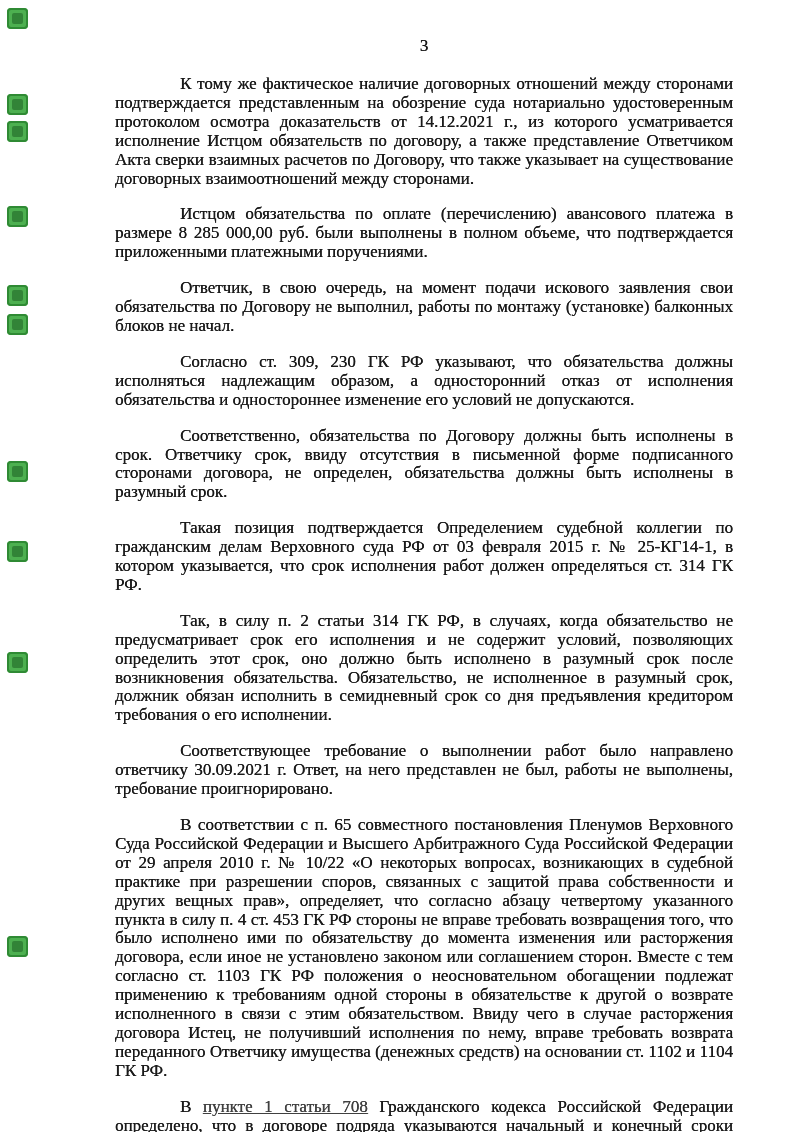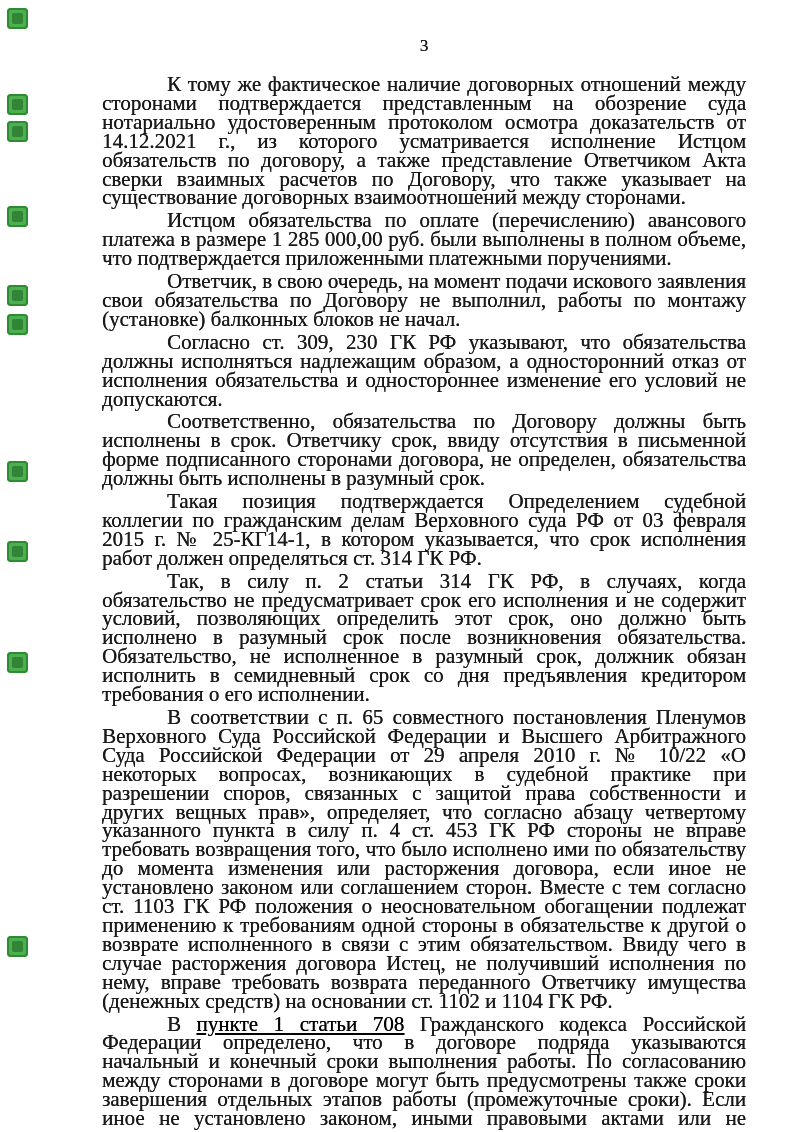--- a/index.html
+++ b/index.html
@@ -21,25 +21,25 @@
     content:"";position:absolute;left:5px;top:5px;width:11px;height:11px;
     border-radius:2px;background:#2e7d32;opacity:.85;
   }
   .content{position:absolute;left:98px;top:36px;width:652px;}
   .pagenum{
     text-align:center;font-size:17px;line-height:19px;
     margin:0 0 20px 0;
     text-shadow:0.2px 0 0 currentColor;
   }
   .para{
-    margin:4px;font-size:21px;line-height:18.9px;
+    margin:17px;font-size:17px;line-height:18.9px;
     text-align:justify;text-indent:65px;
     text-shadow:0.2px 0 0 currentColor;
   }
-  .doclink{color:#000000;text-decoration:underline;cursor:pointer;}
+  .doclink{color:#404040;text-decoration:underline;cursor:pointer;}
 </style>
 </head>
 <body>
 
 <div class="sheet">
   <div id="markers">
       <span class="marker" title="green-annotation-icon" style="top: 8px;"></span>
       <span class="marker" title="green-annotation-icon" style="top: 94px;"></span>
       <span class="marker" title="green-annotation-icon" style="top: 121px;"></span>
       <span class="marker" title="green-annotation-icon" style="top: 206px;"></span>
@@ -47,23 +47,24 @@
       <span class="marker" title="green-annotation-icon" style="top: 314px;"></span>
       <span class="marker" title="green-annotation-icon" style="top: 461px;"></span>
       <span class="marker" title="green-annotation-icon" style="top: 541px;"></span>
       <span class="marker" title="green-annotation-icon" style="top: 652px;"></span>
       <span class="marker" title="green-annotation-icon" style="top: 936px;"></span>
     </div>
   <div class="content">
     <div class="pagenum">3</div>
     <div id="paragraphs">
         <p class="para"><span>К тому же фактическое наличие договорных отношений между сторонами подтверждается представленным на обозрение суда нотариально удостоверенным протоколом осмотра доказательств от 14.12.2021 г., из которого усматривается исполнение Истцом обязательств по договору, а также представление Ответчиком Акта сверки взаимных расчетов по Договору, что также указывает на существование договорных взаимоотношений между сторонами.</span></p>
-        <p class="para"><span>Истцом обязательства по оплате (перечислению) авансового платежа в размере 1 285 000,00 руб. были выполнены в полном объеме, что подтверждается приложенными платежными поручениями.</span></p>
+        <p class="para"><span>Истцом обязательства по оплате (перечислению) авансового платежа в размере 8 285 000,00 руб. были выполнены в полном объеме, что подтверждается приложенными платежными поручениями.</span></p>
         <p class="para"><span>Ответчик, в свою очередь, на момент подачи искового заявления свои обязательства по Договору не выполнил, работы по монтажу (установке) балконных блоков не начал.</span></p>
         <p class="para"><span>Согласно ст. 309, 230 ГК РФ указывают, что обязательства должны исполняться надлежащим образом, а односторонний отказ от исполнения обязательства и одностороннее изменение его условий не допускаются.</span></p>
         <p class="para"><span>Соответственно, обязательства по Договору должны быть исполнены в срок. Ответчику срок, ввиду отсутствия в письменной форме подписанного сторонами договора, не определен, обязательства должны быть исполнены в разумный срок.</span></p>
         <p class="para"><span>Такая позиция подтверждается Определением судебной коллегии по гражданским делам Верховного суда РФ от 03 февраля 2015 г. № 25-КГ14-1, в котором указывается, что срок исполнения работ должен определяться ст. 314 ГК РФ.</span></p>
         <p class="para"><span>Так, в силу п. 2 статьи 314 ГК РФ, в случаях, когда обязательство не предусматривает срок его исполнения и не содержит условий, позволяющих определить этот срок, оно должно быть исполнено в разумный срок после возникновения обязательства. Обязательство, не исполненное в разумный срок, должник обязан исполнить в семидневный срок со дня предъявления кредитором требования о его исполнении.</span></p>
+        <p class="para"><span>Соответствующее требование о выполнении работ было направлено ответчику 30.09.2021 г. Ответ, на него представлен не был, работы не выполнены, требование проигнорировано.</span></p>
         <p class="para"><span>В соответствии с п. 65 совместного постановления Пленумов Верховного Суда Российской Федерации и Высшего Арбитражного Суда Российской Федерации от 29 апреля 2010 г. № 10/22 «О некоторых вопросах, возникающих в судебной практике при разрешении споров, связанных с защитой права собственности и других вещных прав», определяет, что согласно абзацу четвертому указанного пункта в силу п. 4 ст. 453 ГК РФ стороны не вправе требовать возвращения того, что было исполнено ими по обязательству до момента изменения или расторжения договора, если иное не установлено законом или соглашением сторон. Вместе с тем согласно ст. 1103 ГК РФ положения о неосновательном обогащении подлежат применению к требованиям одной стороны в обязательстве к другой о возврате исполненного в связи с этим обязательством. Ввиду чего в случае расторжения договора Истец, не получивший исполнения по нему, вправе требовать возврата переданного Ответчику имущества (денежных средств) на основании ст. 1102 и 1104 ГК РФ.</span></p>
         <p class="para"><span>В </span><a class="doclink" href="#">пункте 1 статьи 708</a><span> Гражданского кодекса Российской Федерации определено, что в договоре подряда указываются начальный и конечный сроки выполнения работы. По согласованию между сторонами в договоре могут быть предусмотрены также сроки завершения отдельных этапов работы (промежуточные сроки). Если иное не установлено законом, иными правовыми актами или не предусмотрено договором,</span></p>
       </div>
   </div>
 </div>
 
 </body></html>

